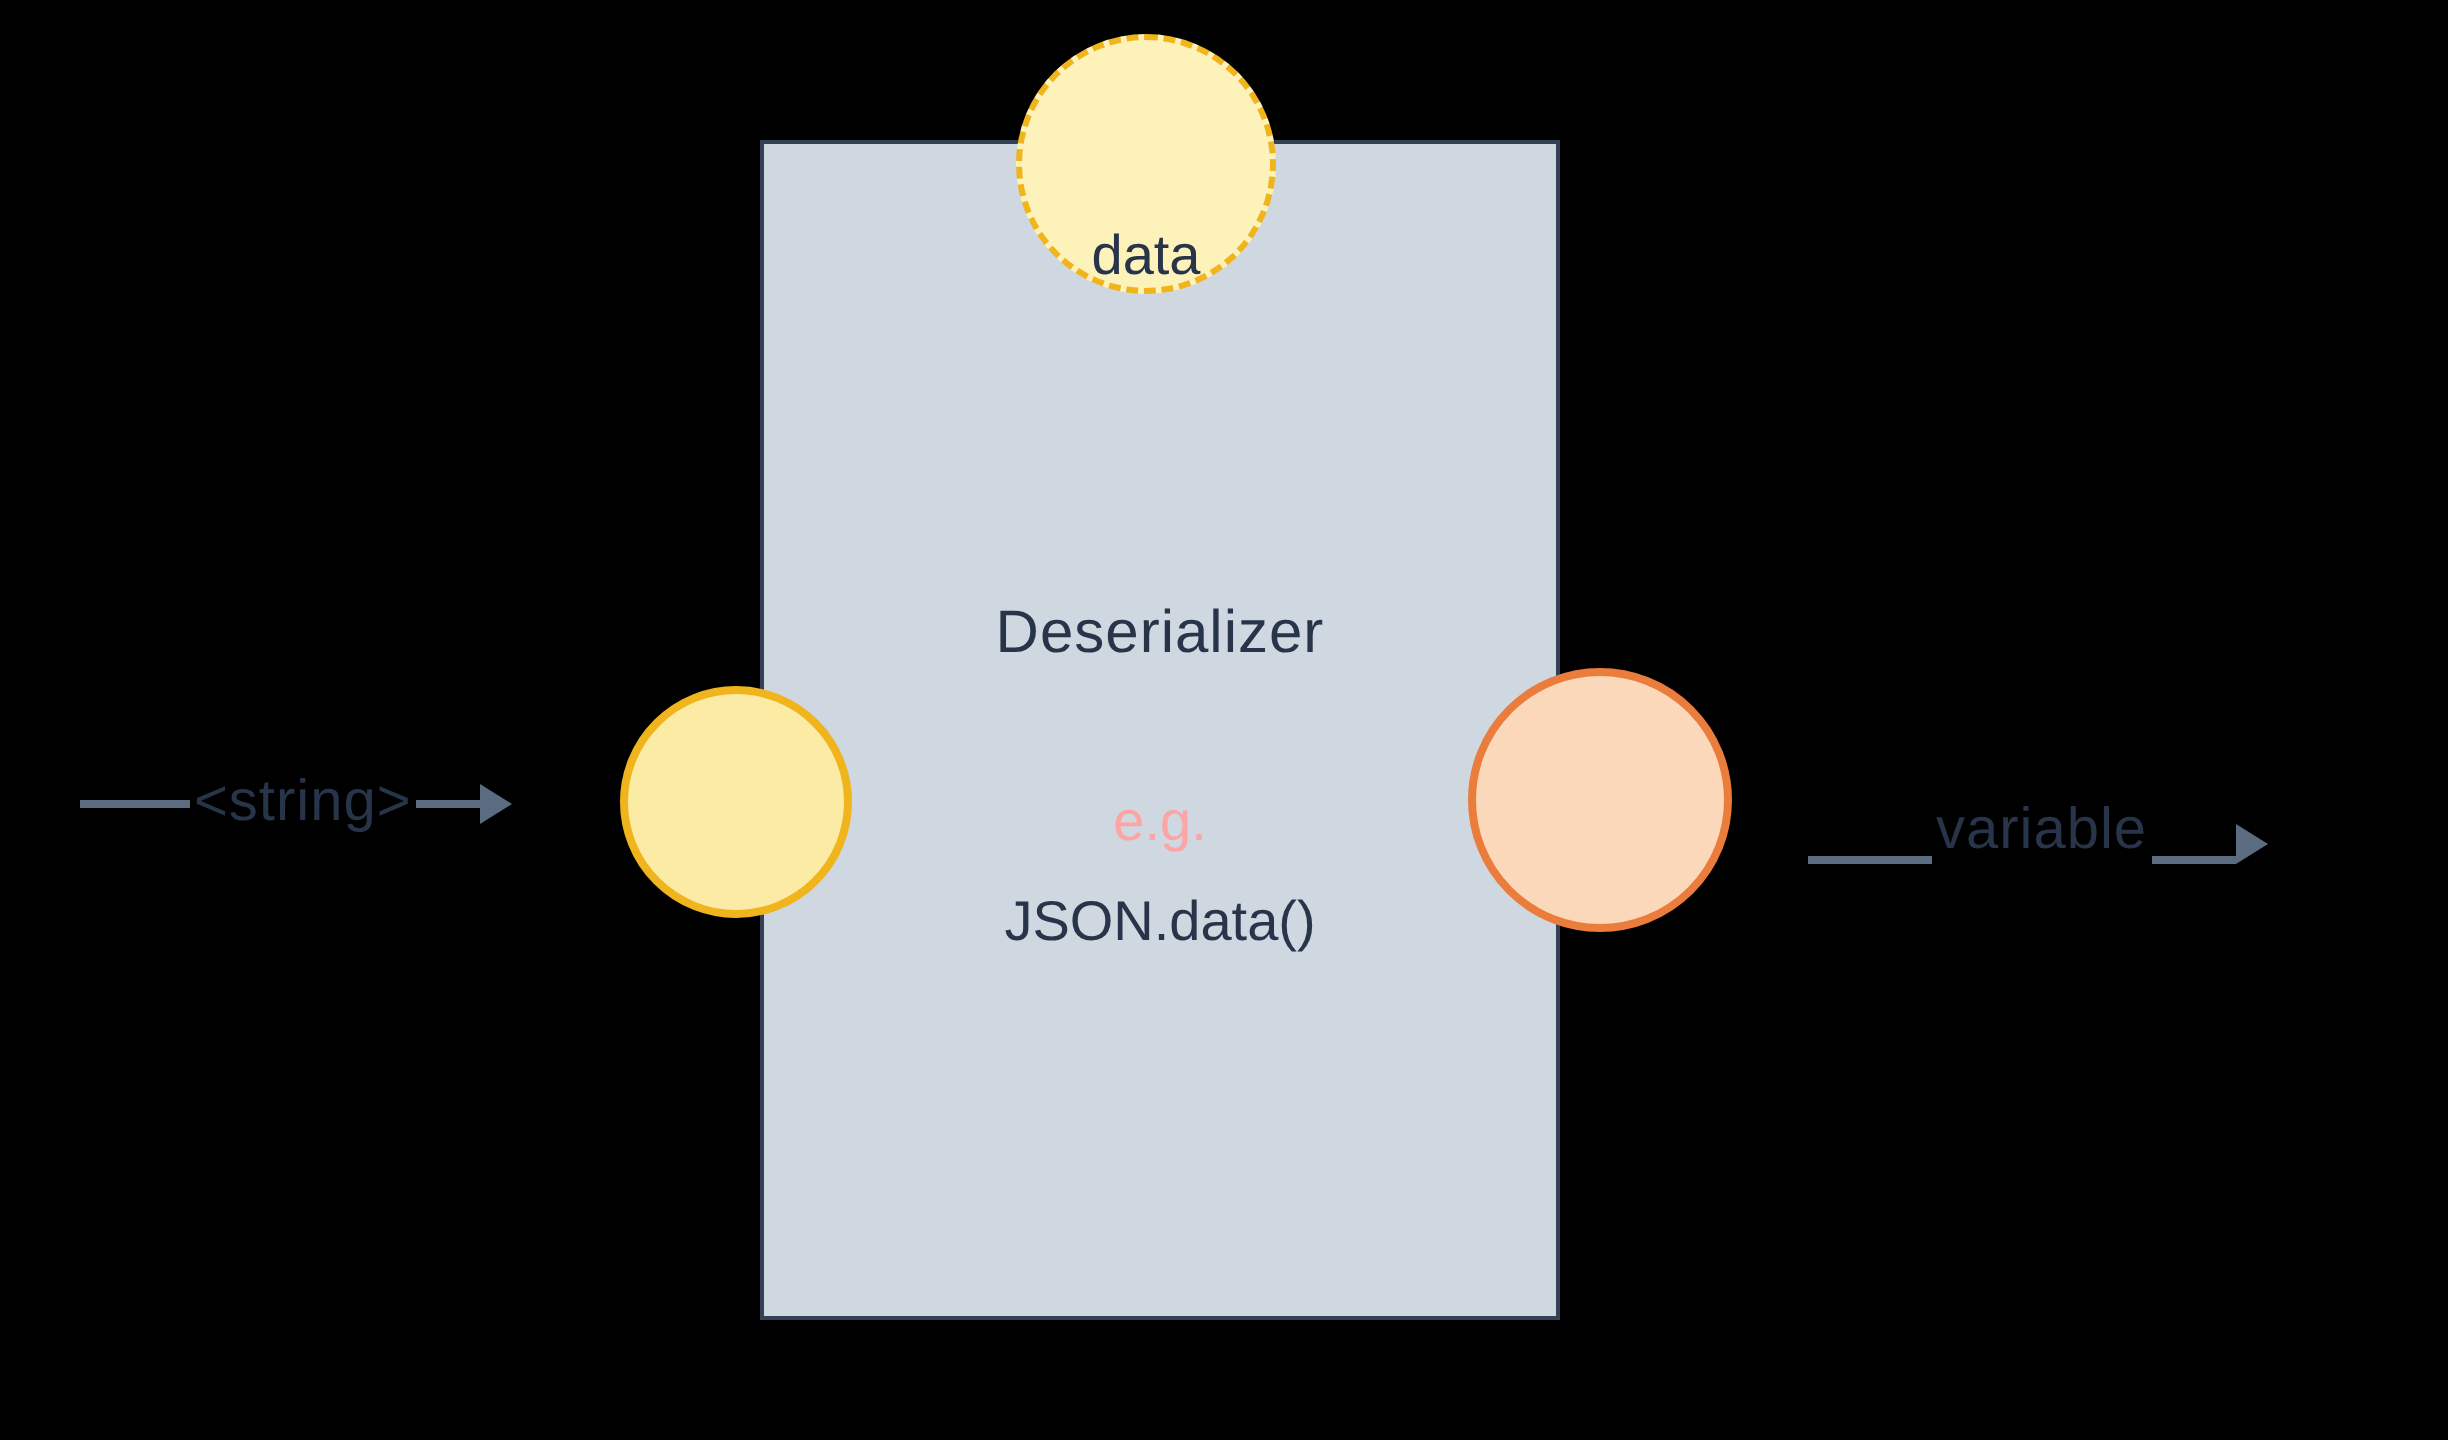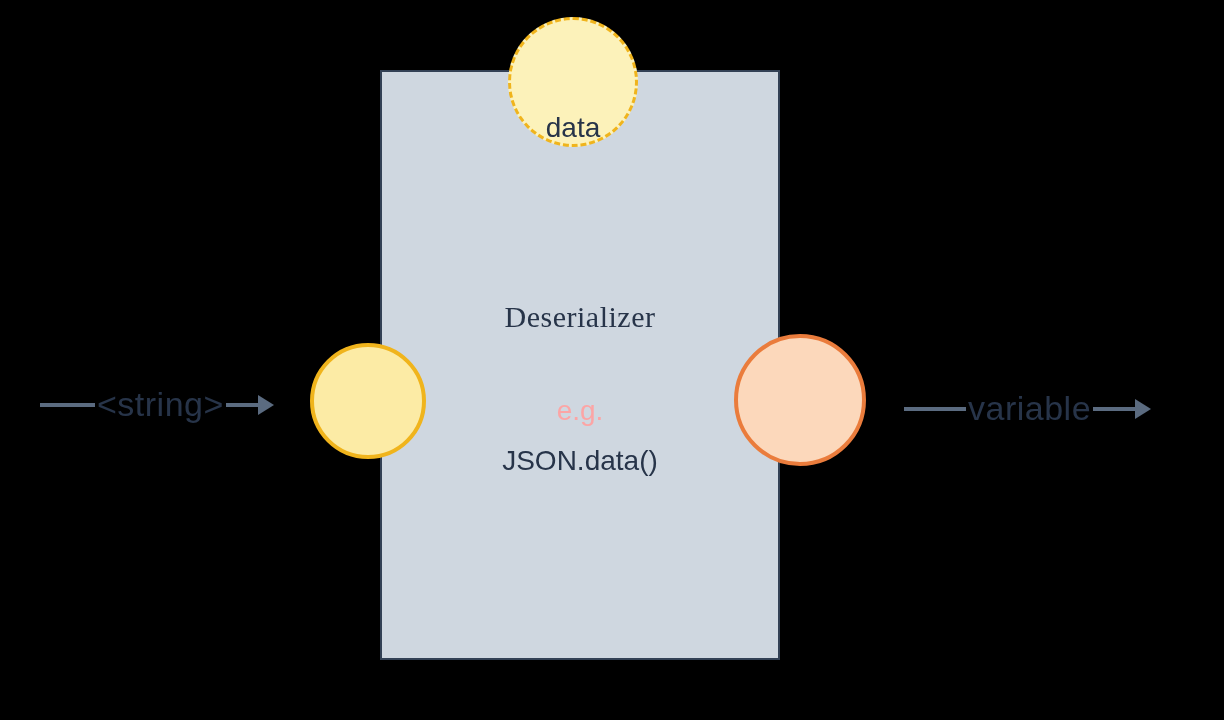--- a/index.html
+++ b/index.html
@@ -28,21 +28,20 @@
   .box-title {
     position: absolute;
     left: 380px;
     top: 300px;
     width: 400px;
     text-align: center;
     font-size: 30px;
     color: #273449;
     font-weight: 400;
     letter-spacing: 0.5px;
-    font-family: Liberation Serif, serif;
   }
   .box-sub1 {
     position: absolute;
     left: 380px;
     top: 395px;
     width: 400px;
     text-align: center;
     font-size: 28px;
     color: #fca5a5;
   }
@@ -107,31 +106,31 @@
     background: #5b6b80;
   }
   .arrow-head {
     width: 0;
     height: 0;
     border-top: 10px solid transparent;
     border-bottom: 10px solid transparent;
     border-left: 16px solid #5b6b80;
   }
   .arrow-label {
-    font-size: 34px;
+    font-size: 29px;
     color: #273449;
     margin: 0 2px;
     letter-spacing: 0.5px;
   }
   
   #left-arrow { left: 40px; top: 385px; }
   #left-arrow .seg1 { width: 55px; }
   #left-arrow .seg2 { width: 32px; }
   
-  #right-arrow { left: 904px; top: 389px; }
+  #right-arrow { left: 904px; top: 399px; align-items: flex-end; }
   #right-arrow .seg1 { width: 62px; }
   #right-arrow .seg2 { width: 42px; }
 </style>
 </head>
 <body>
 
 <div class="stage">
 
   <div class="deserializer-box"></div>
 

